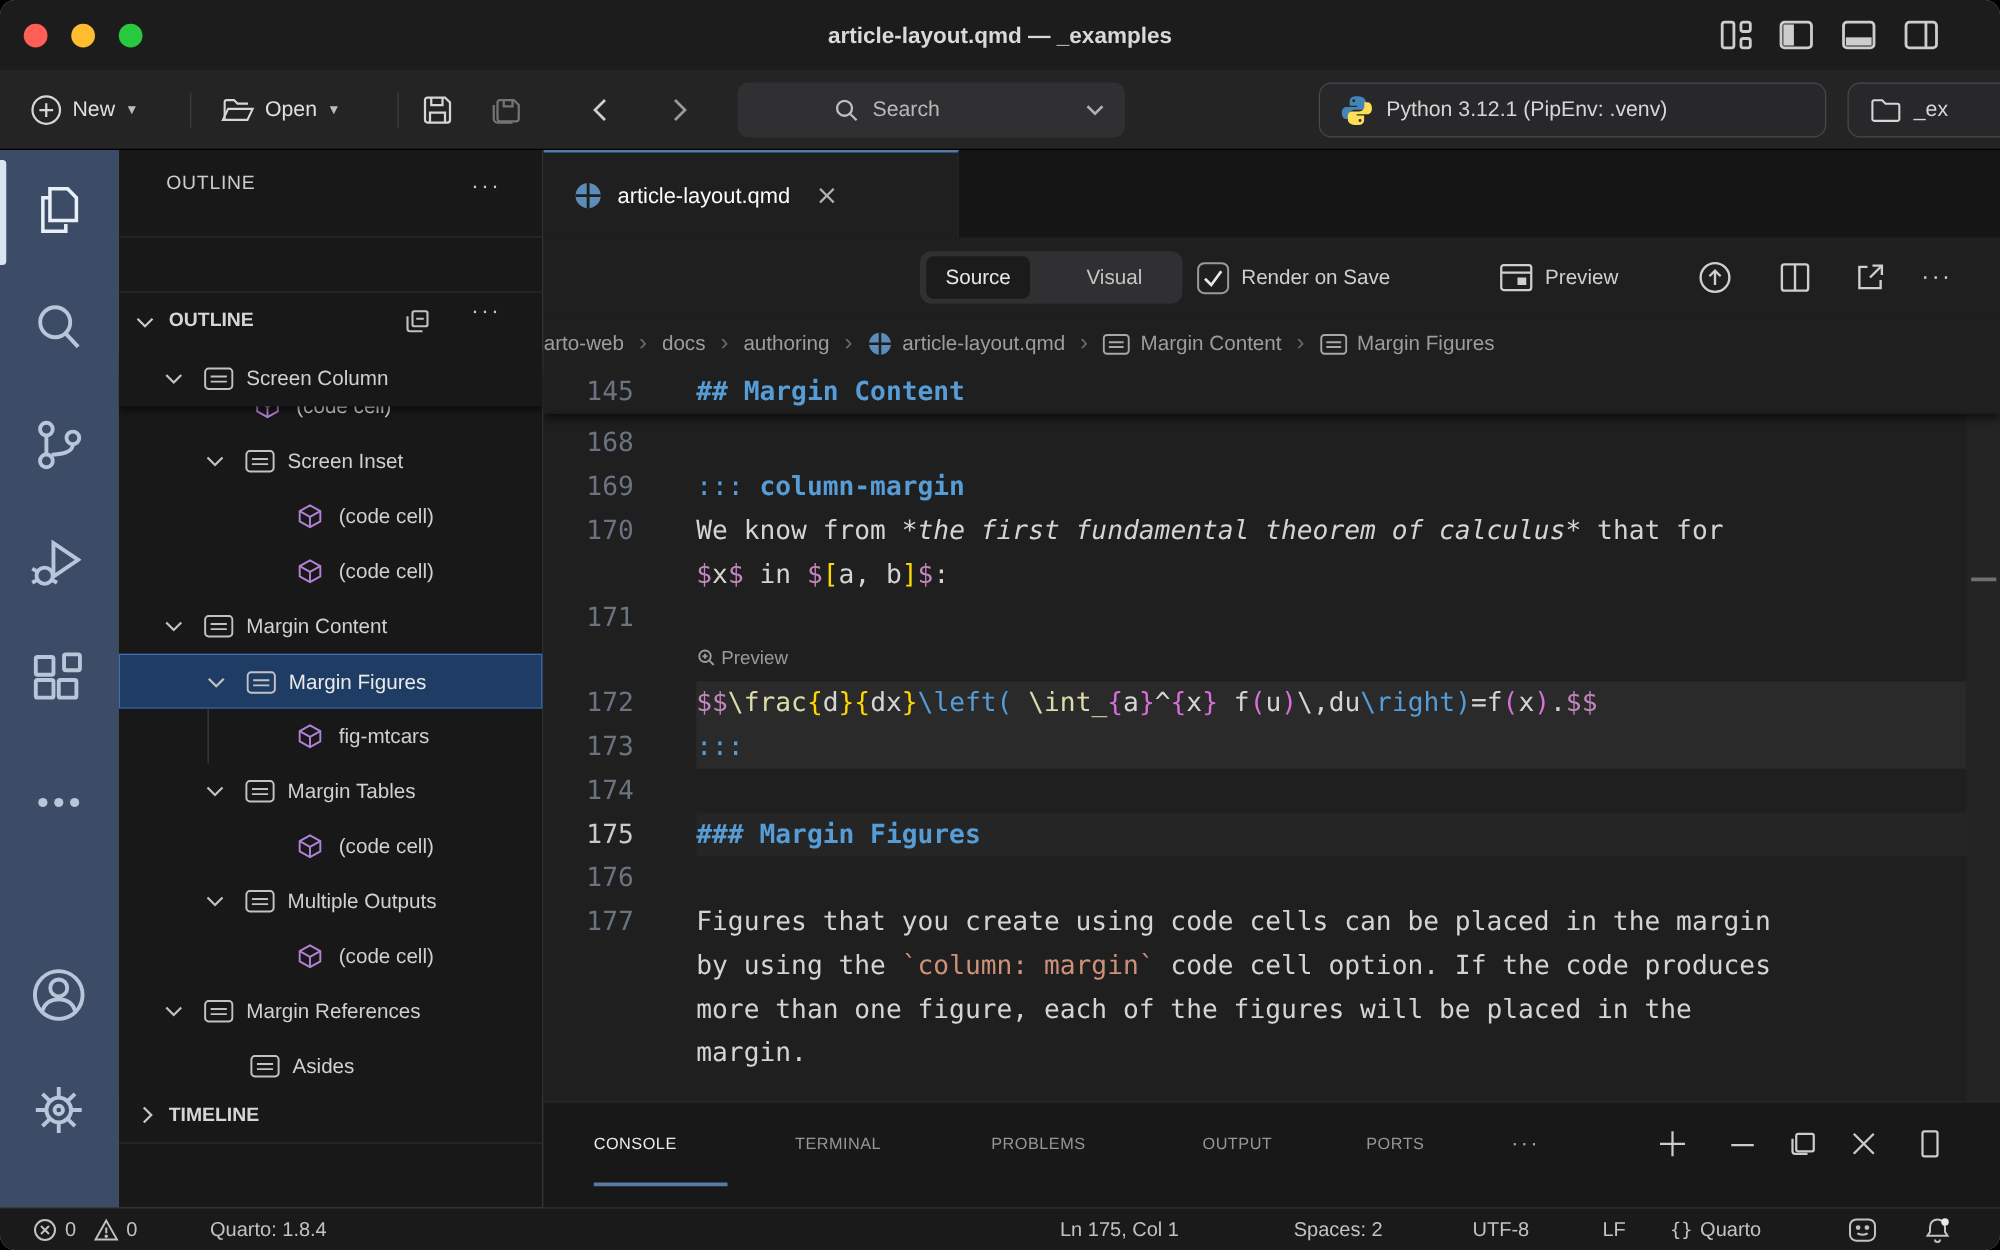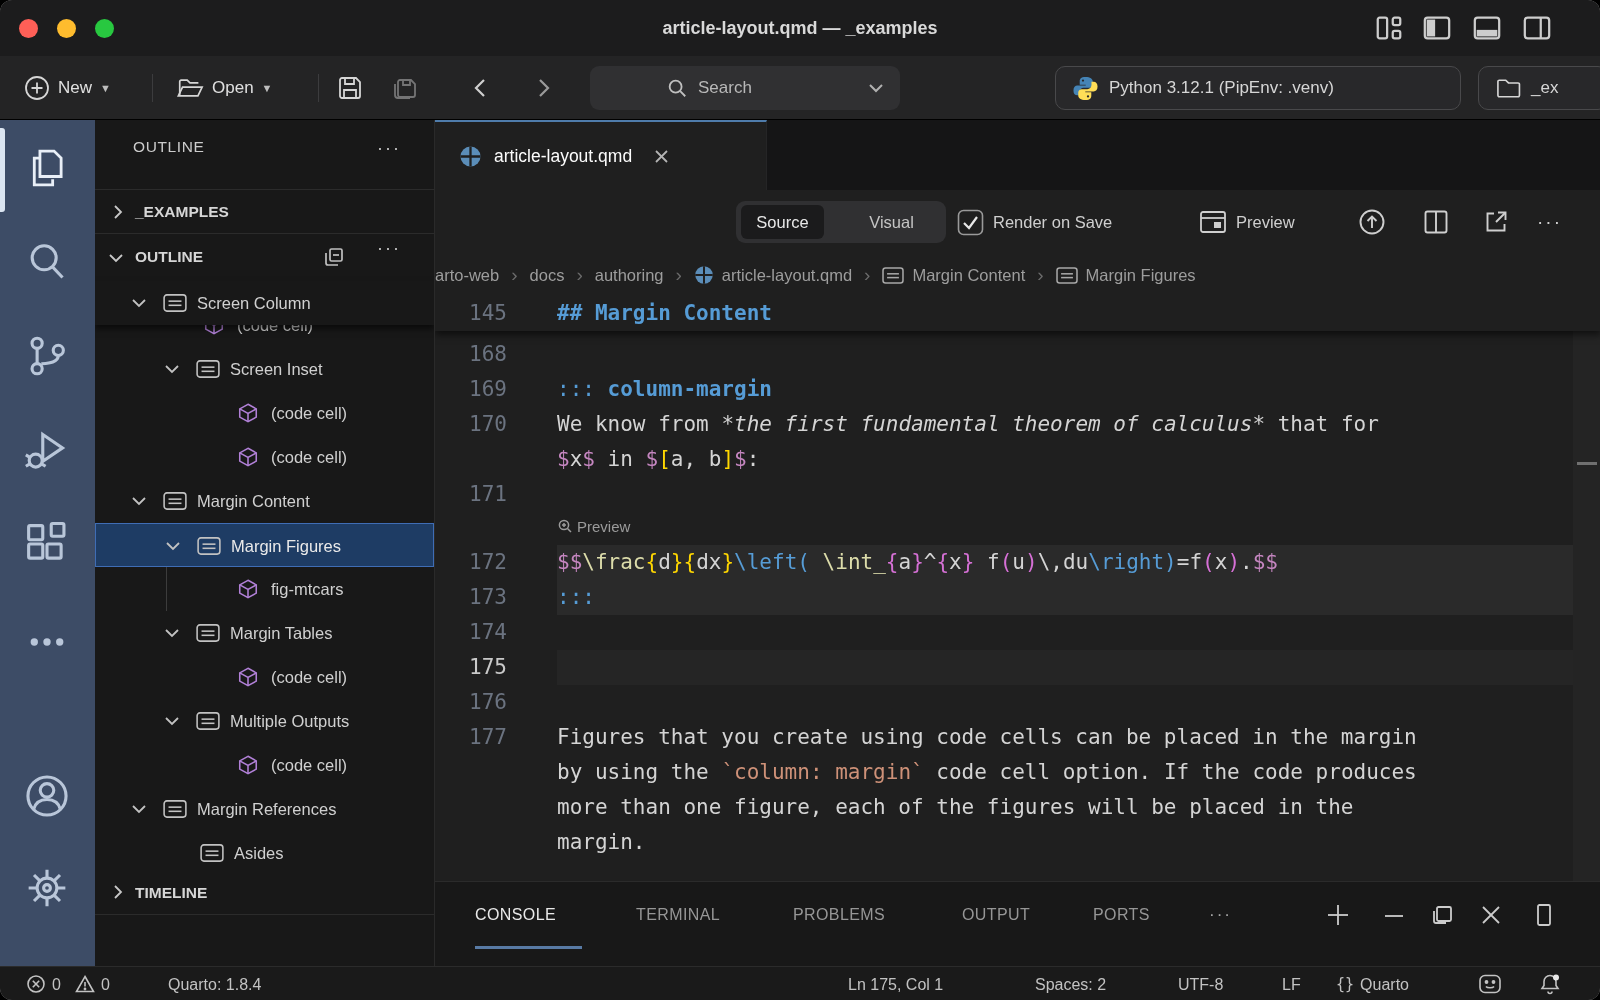--- a/index.html
+++ b/index.html
@@ -71,21 +71,21 @@
   .tok-orange { color:#ce9178; }
   #mathband { position:absolute; left:122px; top:249px; width:1016px; height:70px; background:#2a2a2a; }
   #curline { position:absolute; left:122px; top:354px; width:1016px; height:35px; background:#252525; }
   #stickyline { position:absolute; left:0; top:0; width:1166px; height:35px; background:#1f1f1f; z-index:3; box-shadow:0 4px 7px rgba(0,0,0,.55); }
   #codelens { position:absolute; left:122px; top:215px; height:30px; display:flex; align-items:center; gap:4px; color:#9b9b9b; font-size:15px; z-index:2; }
   #scrollbar { position:absolute; right:0; top:0; width:28px; height:585px; background:#242424; }
   #ruler-mark { position:absolute; right:4px; top:166px; width:20px; height:3px; background:#707070; }
 
   
   #panel { position:absolute; left:0; top:761px; width:1166px; height:85px; background:#181818; border-top:1px solid #2b2b2b; }
-  .ptab { position:absolute; top:0; height:66px; line-height:66px; font-size:16px; letter-spacing:.4px; color:#969696; }
+  .ptab { position:absolute; top:0; height:66px; line-height:66px; font-size:13px; letter-spacing:.4px; color:#969696; }
   .ptab.active { color:#e9e9e9; }
   .ptab-underline { position:absolute; top:64px; height:3px; background:#587aa4; }
   .picon { position:absolute; top:18px; width:30px; height:30px; color:#cccccc; }
 
   
   #statusbar { position:absolute; left:0; top:966px; width:1600px; height:34px; background:#1a1a1a; border-top:1px solid #2b2b2b; color:#c2c2c2; font-size:16px; }
   .sb-item { position:absolute; top:0; height:34px; line-height:33px; display:flex; align-items:center; gap:6px; }
   .sb-ico { width:20px; height:20px; color:#c2c2c2; }
 
   svg { display:block; }
@@ -264,26 +264,20 @@
           <line x1="22" y1="12" x2="26.2" y2="7.8"></line>
         </svg>
     </div>
   </div>
 
   <div id="sidebar">
     <div class="side-h" style="top:18px;left:38px;font-weight:400;font-size:15.5px;letter-spacing:.6px">OUTLINE</div>
     <div class="abs" style="left:282px;top:18px;color:#c8c8c8;font-size:18px;letter-spacing:2px">···</div>
 
     <div class="side-div" style="top:69px"></div>
-    <div class="abs" style="top:70px;height:44px;width:339px">
-      <svg class="abs" style="left:15px;top:14px" width="16" height="16" viewBox="0 0 16 16" fill="none" stroke="#c8c8c8" stroke-width="1.8">
-          <polyline points="5,2 11,8 5,14"></polyline>
-        </svg>
-      <span class="abs" style="left:40px;top:0;line-height:44px;color:#d6d6d6;font-weight:700;font-size:15.5px">_EXAMPLES</span>
-    </div>
 
     <div class="side-div" style="top:113px"></div>
     <div class="abs" style="top:114px;height:46px;width:339px">
       <svg class="abs" style="left:13px;top:16px" width="16" height="16" viewBox="0 0 16 16" fill="none" stroke="#c8c8c8" stroke-width="1.8">
           <polyline points="2,5 8,11 14,5"></polyline>
         </svg>
       <span class="abs" style="left:40px;top:0;line-height:46px;color:#d6d6d6;font-weight:700;font-size:15.5px">OUTLINE</span>
       <svg class="abs" style="left:228px;top:12px" width="22" height="22" viewBox="0 0 22 22" fill="none" stroke="#c0c0c0" stroke-width="1.7">
           <rect x="7" y="3" width="12" height="12" rx="1.5"></rect>
           <path d="M3 7 v10 a2 2 0 002 2 h10"></path>
@@ -554,21 +548,21 @@
       <div id="code-rows">
           <div class="codeline" id="stickyline" style="top: 0px;"><span class="gut">145</span><span class="src"><span class="tok-heading">## Margin Content</span></span></div>
           <div class="codeline" style="top: 41px;"><span class="gut">168</span><span class="src"></span></div>
           <div class="codeline" style="top: 76px;"><span class="gut">169</span><span class="src"><span class="tok-blue">::: </span><span class="tok-bluebold">column-margin</span></span></div>
           <div class="codeline" style="top: 111px;"><span class="gut">170</span><span class="src"><span class="tok-fg">We know from </span><span class="tok-italic">*the first fundamental theorem of calculus*</span><span class="tok-fg"> that for</span></span></div>
           <div class="codeline" style="top: 146px;"><span class="gut"></span><span class="src"><span class="tok-dollar">$</span><span class="tok-fg">x</span><span class="tok-dollar">$</span><span class="tok-fg"> in </span><span class="tok-dollar">$</span><span class="tok-gold">[</span><span class="tok-fg">a, b</span><span class="tok-gold">]</span><span class="tok-dollar">$</span><span class="tok-fg">:</span></span></div>
           <div class="codeline" style="top: 181px;"><span class="gut">171</span><span class="src"></span></div>
           <div class="codeline" style="top: 249px;"><span class="gut">172</span><span class="src"><span class="tok-dollar">$$</span><span class="tok-khaki">\frac</span><span class="tok-gold">{</span><span class="tok-fg">d</span><span class="tok-gold">}{</span><span class="tok-fg">dx</span><span class="tok-gold">}</span><span class="tok-blue">\left(</span><span class="tok-fg"> </span><span class="tok-khaki">\int_</span><span class="tok-pink">{</span><span class="tok-fg">a</span><span class="tok-pink">}</span><span class="tok-fg">^</span><span class="tok-pink">{</span><span class="tok-fg">x</span><span class="tok-pink">}</span><span class="tok-fg"> f</span><span class="tok-pink">(</span><span class="tok-fg">u</span><span class="tok-pink">)</span><span class="tok-fg">\,du</span><span class="tok-blue">\right)</span><span class="tok-fg">=f</span><span class="tok-pink">(</span><span class="tok-fg">x</span><span class="tok-pink">)</span><span class="tok-fg">.</span><span class="tok-dollar">$$</span></span></div>
           <div class="codeline" style="top: 284px;"><span class="gut">173</span><span class="src"><span class="tok-blue">:::</span></span></div>
           <div class="codeline" style="top: 319px;"><span class="gut">174</span><span class="src"></span></div>
-          <div class="codeline" style="top: 354px;"><span class="gut cur">175</span></div>
+          <div class="codeline" style="top: 354px;"><span class="gut cur">175</span><span class="src"><span class="tok-heading">### Margin Figures</span></span></div>
           <div class="codeline" style="top: 389px;"><span class="gut">176</span><span class="src"></span></div>
           <div class="codeline" style="top: 424px; text-decoration: underline;"><span class="gut">177</span><span class="src"><span class="tok-fg">Figures that you create using code cells can be placed in the margin</span></span></div>
           <div class="codeline" style="top: 459px;"><span class="gut"></span><span class="src"><span class="tok-fg">by using the </span><span class="tok-orange">`column: margin`</span><span class="tok-fg"> code cell option. If the code produces</span></span></div>
           <div class="codeline" style="top: 494px;"><span class="gut"></span><span class="src"><span class="tok-fg">more than one figure, each of the figures will be placed in the</span></span></div>
           <div class="codeline" style="top: 529px;"><span class="gut"></span><span class="src"><span class="tok-fg">margin.</span></span></div>
         </div>
       <div id="scrollbar">
           <div id="ruler-mark"></div>
         </div>
     </div>

